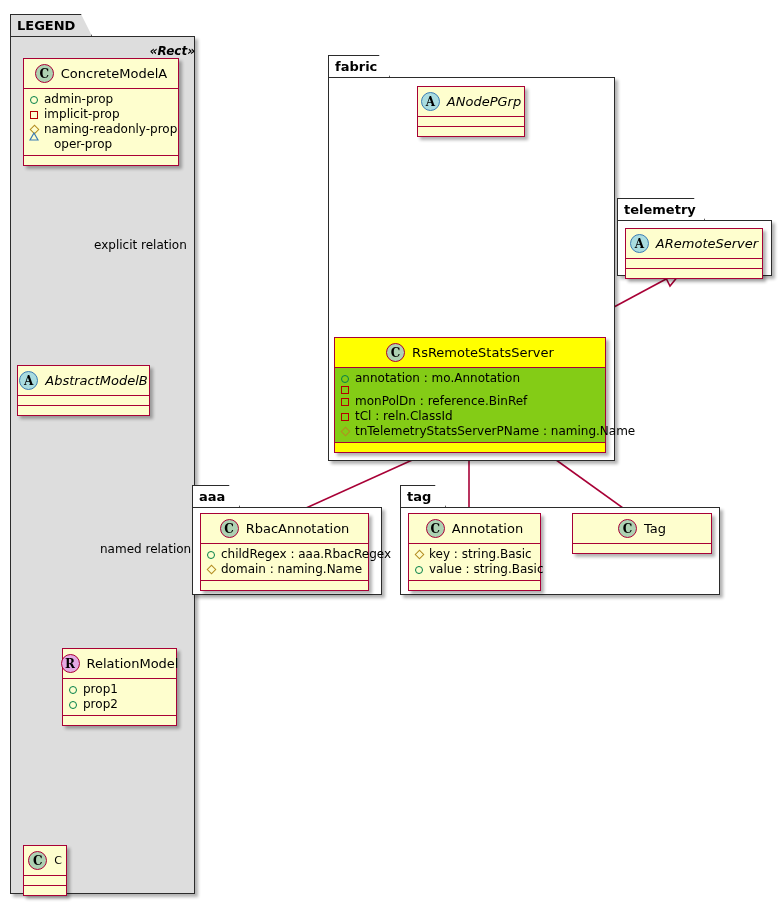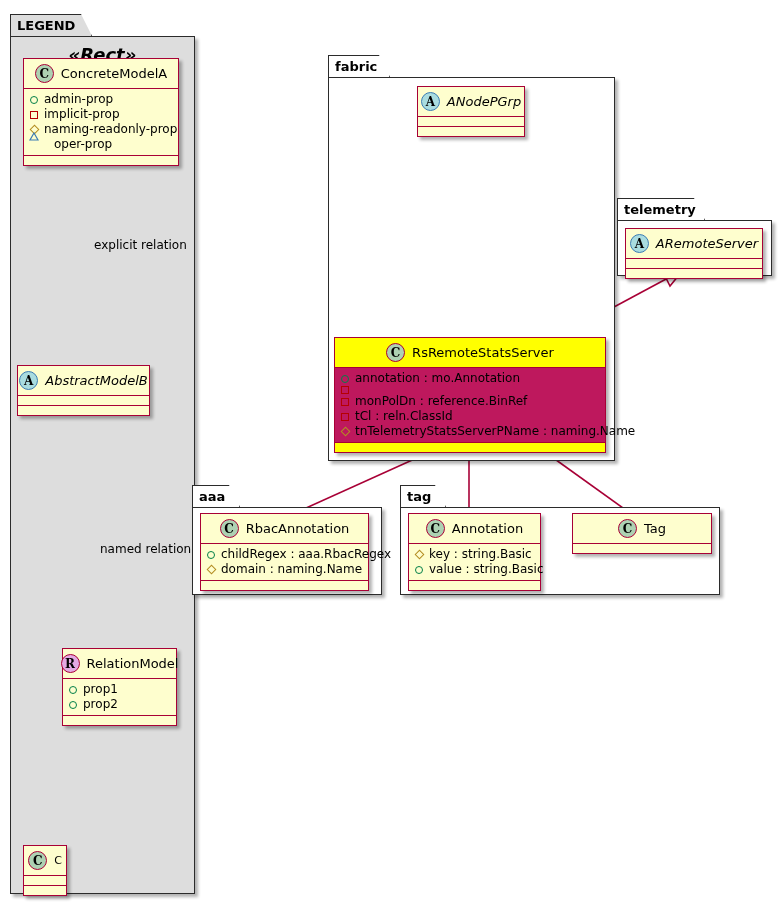--- a/index.html
+++ b/index.html
@@ -52,31 +52,31 @@
   }
   .badge.c{background:#ADD1B2;border:1.2px solid #A80036;}
   .badge.a{background:#A9DCDF;border:1.2px solid #3B7CB4;}
   .badge.r{background:#E3A9E3;border:1.2px solid #A80036;}
   .cls .attrs{
     padding:3px 6px 3px 5px;border-bottom:1.5px solid #a80036;
     display:flex;flex-direction:column;gap:0px;
   }
   .cls .attrs.empty{height:9px;padding:0;}
   .cls .meths{height:9px;}
-  .cls.hl .attrs{background:#be185d;}
+  .cls.hl .attrs{background:#84cc16;}
   .cls.hl .meths{background:#ffff00;}
   .attr{display:flex;align-items:center;gap:5px;font-size:12px;color:#000;line-height:15px;white-space:nowrap;}
   .vis{width:10px;height:10px;flex:0 0 10px;position:relative;}
   .vis.circle{border:1.3px solid #038048;border-radius:50%;width:8px;height:8px;flex:0 0 8px;box-sizing:border-box;margin:0 1px;}
   .vis.square{border:1.3px solid #B60000;width:8px;height:8px;flex:0 0 8px;box-sizing:border-box;margin:0 1px;}
   .vis.diamond{border:1.3px solid #B38D22;width:7px;height:7px;flex:0 0 7px;box-sizing:border-box;transform:rotate(45deg);margin:0 1.5px;}
   .vis.triangle{width:0;height:0;flex:0 0 10px;border-left:5px solid transparent;border-right:5px solid transparent;border-bottom:8.5px solid transparent;position:relative;}
   .vis.triangle svg{position:absolute;left:-5px;top:-8.5px;}
   .stereo{
-    position:absolute;text-align:center;font-size:18px;font-style:italic;
+    position:absolute;text-align:right;font-size:12px;font-style:italic;
     font-weight:bold;color:#000;
   }
   .edge-label{position:absolute;font-size:12px;color:#000;white-space:nowrap;}
 </style>
 </head>
 <body>
 
 <div class="canvas">
 
   <svg class="wires" viewBox="0 0 778 912">

